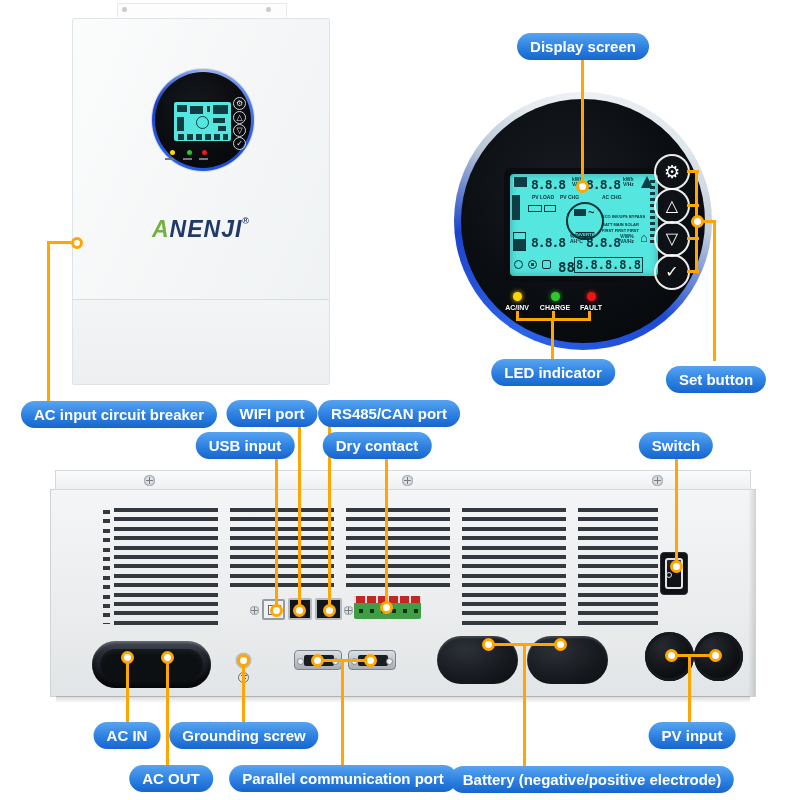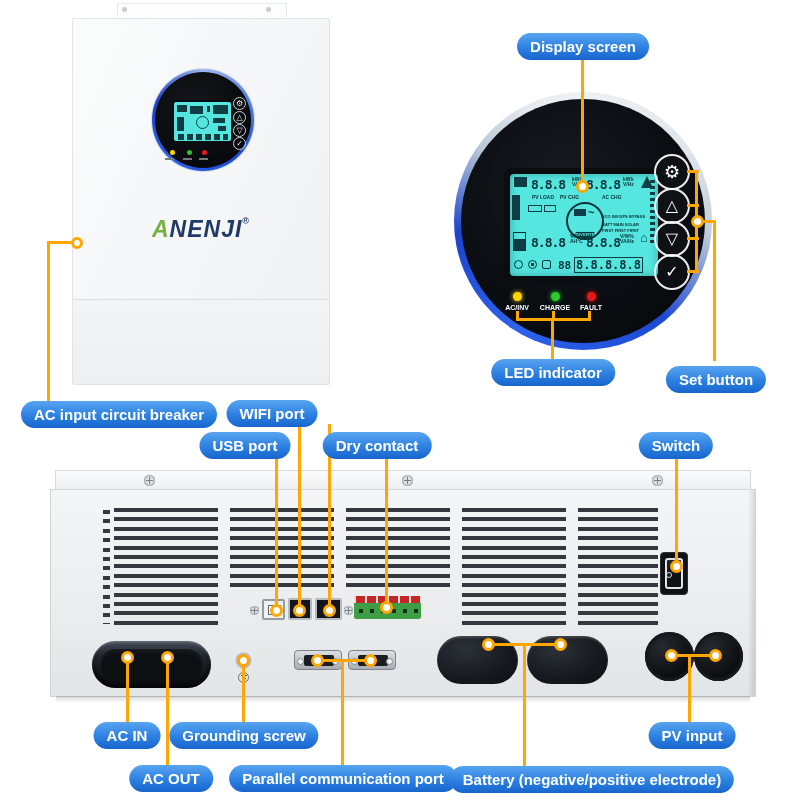--- a/index.html
+++ b/index.html
@@ -222,21 +222,21 @@
 AH°C</span>
 
         <span class="seg" style="left:76px;top:61px;font-size:13px;letter-spacing:-1px;">8.8.8</span>
         <span class="lcd-t" style="left:110px;top:60px;font-size:9px;line-height:1.05;transform:scale(.55);">V/W%
 VA/Hz</span>
         <span style="position:absolute;left:130px;top:56px;font-size:13px;font-weight:bold;color:#073238;">⌂</span>
 
         <span style="position:absolute;left:4px;top:86px;width:9px;height:9px;border:1.5px solid #073238;border-radius:50%;box-sizing:border-box;"></span>
         <span style="position:absolute;left:18px;top:86px;width:9px;height:9px;border:1.5px solid #073238;border-radius:50%;box-sizing:border-box;background:radial-gradient(circle,#0e3d44 0 30%,transparent 31%);"></span>
         <span style="position:absolute;left:32px;top:86px;width:9px;height:9px;border:1.5px solid #073238;border-radius:2px;box-sizing:border-box;"></span>
-        <span class="seg" style="left:48px;top:85px;font-size:11px;">88</span>
+        <span class="seg" style="left:48px;top:85px;font-size:14px;">88</span>
         <span class="seg" style="left:64px;top:83px;font-size:12px;border:1px solid #0e3d44;padding:0 1px;">8.8.8.8.8</span>
       </div>
     </div>
 
     <div class="cu-btn" style="top:62px;">
         <span style="font-size:18px;">⚙</span>
       </div>
     <div class="cu-btn" style="top:96px;">
         <span>△</span>
       </div>
@@ -382,21 +382,22 @@
   <div class="cdot" style="left:482px;top:638px;"></div>
   <div class="cdot" style="left:554px;top:638px;"></div>
   <div class="cdot" style="left:665px;top:649px;"></div>
   <div class="cdot" style="left:709px;top:649px;"></div>
 
   <div class="pill" style="left:583px;top:33px;text-align:center;">Display screen</div>
   <div class="pill" style="left:716px;top:359px;margin-top:7px;">Set button</div>
   <div class="pill" style="left:553px;top:359px;">LED indicator</div>
   <div class="pill" style="left:119px;top:401px;">AC input circuit breaker</div>
   <div class="pill" style="left:272px;top:400px;">WIFI port</div>
-  <div class="pill" style="left:245px;top:432px;">USB port</div>
+  <div class="pill" style="left:389px;top:400px;">RS485/CAN port</div>
+  <div class="pill" style="left:245px;top:432px;">USB input</div>
   <div class="pill" style="left:377px;top:432px;">Dry contact</div>
   <div class="pill" style="left:676px;top:432px;">Switch</div>
   <div class="pill" style="left:127px;top:722px;">AC IN</div>
   <div class="pill" style="left:244px;top:722px;">Grounding screw</div>
   <div class="pill" style="left:692px;top:722px;">PV input</div>
   <div class="pill" style="left:171px;top:765px;">AC OUT</div>
   <div class="pill" style="left:343px;top:765px;">Parallel communication port</div>
   <div class="pill" style="left:592px;top:766px;">Battery (negative/positive electrode)</div>
 
 </div>

